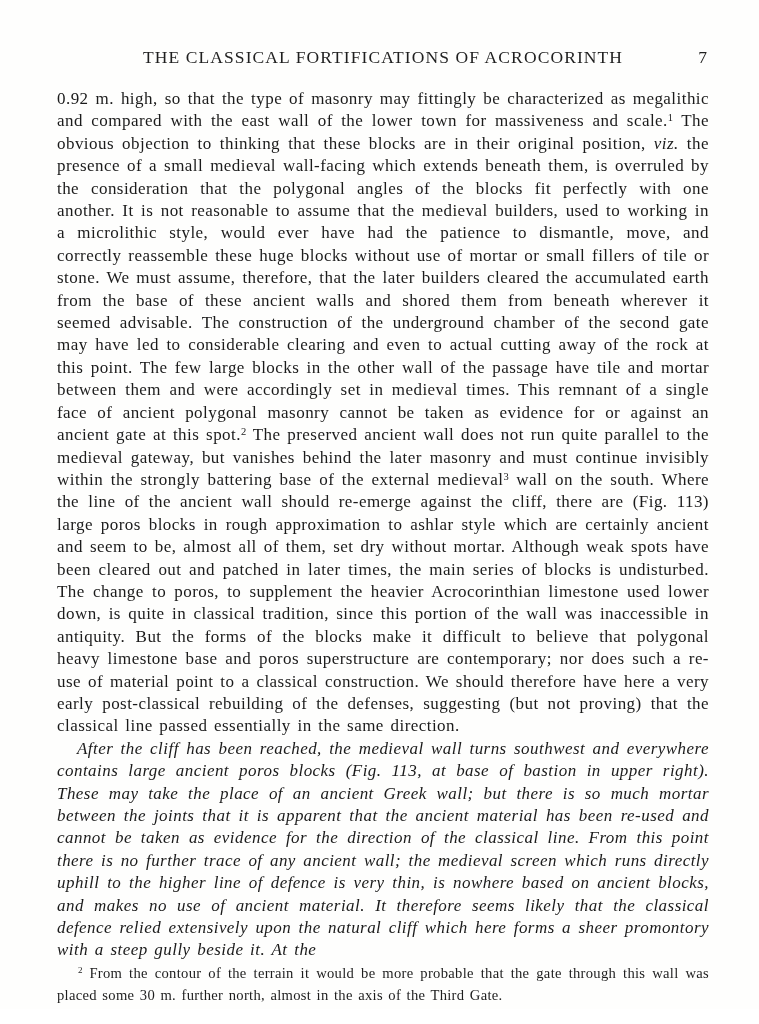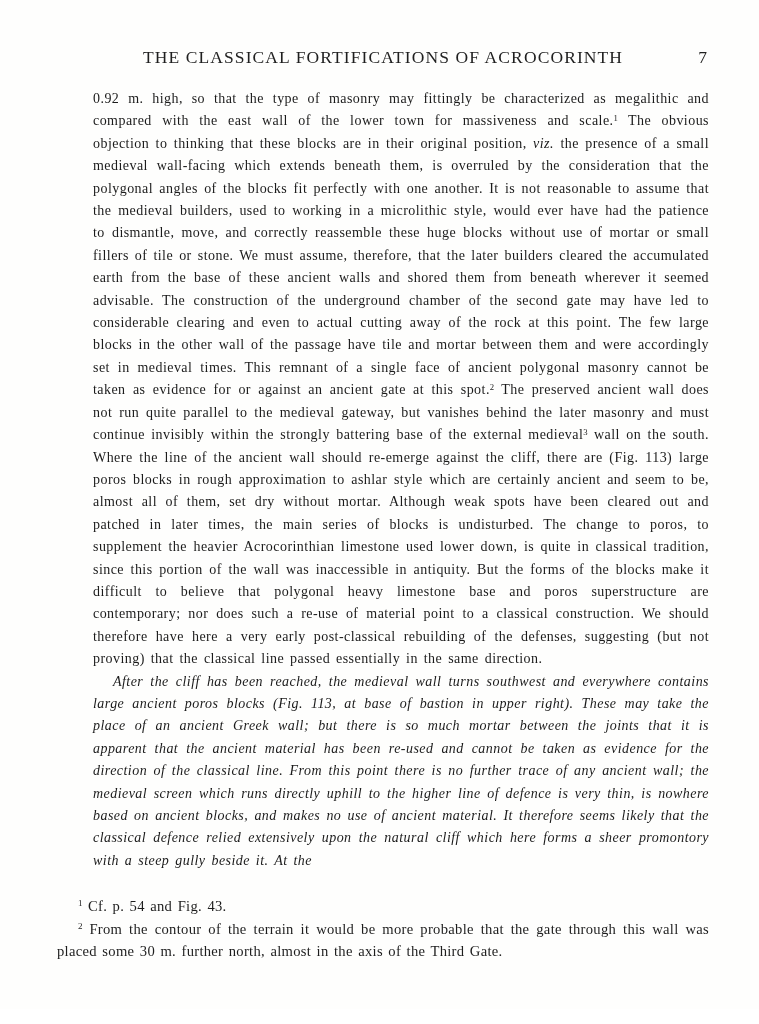--- a/index.html
+++ b/index.html
@@ -28,26 +28,25 @@
   }
   .head-title { display: inline-block; }
   .page-number {
     position: absolute;
     right: 2px;
     top: 0;
     letter-spacing: 0;
   }
   .body-text {
     margin-top: 20px;
-    font-size: 14px;
+    font-size: 17px;
     line-height: 22.4px;
     text-align: justify;
     word-spacing: 2px;
     letter-spacing: 0.45px;
-    margin-left: 36px;
   }
   .para { margin: 0; }
   .para.indent { text-indent: 20px; font-style: italic; }
   sup {
     font-size: 0.62em;
     line-height: 0;
     vertical-align: 0.5em;
     letter-spacing: 0;
   }
   .footnotes {
@@ -71,18 +70,17 @@
     <span class="head-title">THE CLASSICAL FORTIFICATIONS OF ACROCORINTH</span>
     <span class="page-number">7</span>
   </header>
 
   <main class="body-text">
     <p class="para no-indent">0.92 m. high, so that the type of masonry may fittingly be characterized as megalithic and compared with the east wall of the lower town for massiveness and scale.<sup>1</sup> The obvious objection to thinking that these blocks are in their original position, <i>viz.</i> the presence of a small medieval wall-facing which extends beneath them, is overruled by the consideration that the polygonal angles of the blocks fit perfectly with one another. It is not reasonable to assume that the medieval builders, used to working in a microlithic style, would ever have had the patience to dismantle, move, and correctly reassemble these huge blocks without use of mortar or small fillers of tile or stone. We must assume, therefore, that the later builders cleared the accumulated earth from the base of these ancient walls and shored them from beneath wherever it seemed advisable. The construction of the underground chamber of the second gate may have led to considerable clearing and even to actual cutting away of the rock at this point. The few large blocks in the other wall of the passage have tile and mortar between them and were accordingly set in medieval times. This remnant of a single face of ancient polygonal masonry cannot be taken as evidence for or against an ancient gate at this spot.<sup>2</sup> The preserved ancient wall does not run quite parallel to the medieval gateway, but vanishes behind the later masonry and must continue invisibly within the strongly battering base of the external medieval<sup>3</sup> wall on the south. Where the line of the ancient wall should re-emerge against the cliff, there are (Fig. 113) large poros blocks in rough approximation to ashlar style which are certainly ancient and seem to be, almost all of them, set dry without mortar. Although weak spots have been cleared out and patched in later times, the main series of blocks is undisturbed. The change to poros, to supplement the heavier Acrocorinthian limestone used lower down, is quite in classical tradition, since this portion of the wall was inaccessible in antiquity. But the forms of the blocks make it difficult to believe that polygonal heavy limestone base and poros superstructure are contemporary; nor does such a re-use of material point to a classical construction. We should therefore have here a very early post-classical rebuilding of the defenses, suggesting (but not proving) that the classical line passed essentially in the same direction.</p>
     <p class="para indent">After the cliff has been reached, the medieval wall turns southwest and everywhere contains large ancient poros blocks (Fig. 113, at base of bastion in upper right). These may take the place of an ancient Greek wall; but there is so much mortar between the joints that it is apparent that the ancient material has been re-used and cannot be taken as evidence for the direction of the classical line. From this point there is no further trace of any ancient wall; the medieval screen which runs directly uphill to the higher line of defence is very thin, is nowhere based on ancient blocks, and makes no use of ancient material. It therefore seems likely that the classical defence relied extensively upon the natural cliff which here forms a sheer promontory with a steep gully beside it. At the</p>
   </main>
 
   <footer class="footnotes">
-    <p class="footnote"><sup>1</sup> Cf. p. 54 and Fig. 43.</p>
     <p class="footnote"><sup>2</sup> From the contour of the terrain it would be more probable that the gate through this wall was placed some 30 m. further north, almost in the axis of the Third Gate.</p>
 
   </footer>
 
 </div>
 
 </body></html>

